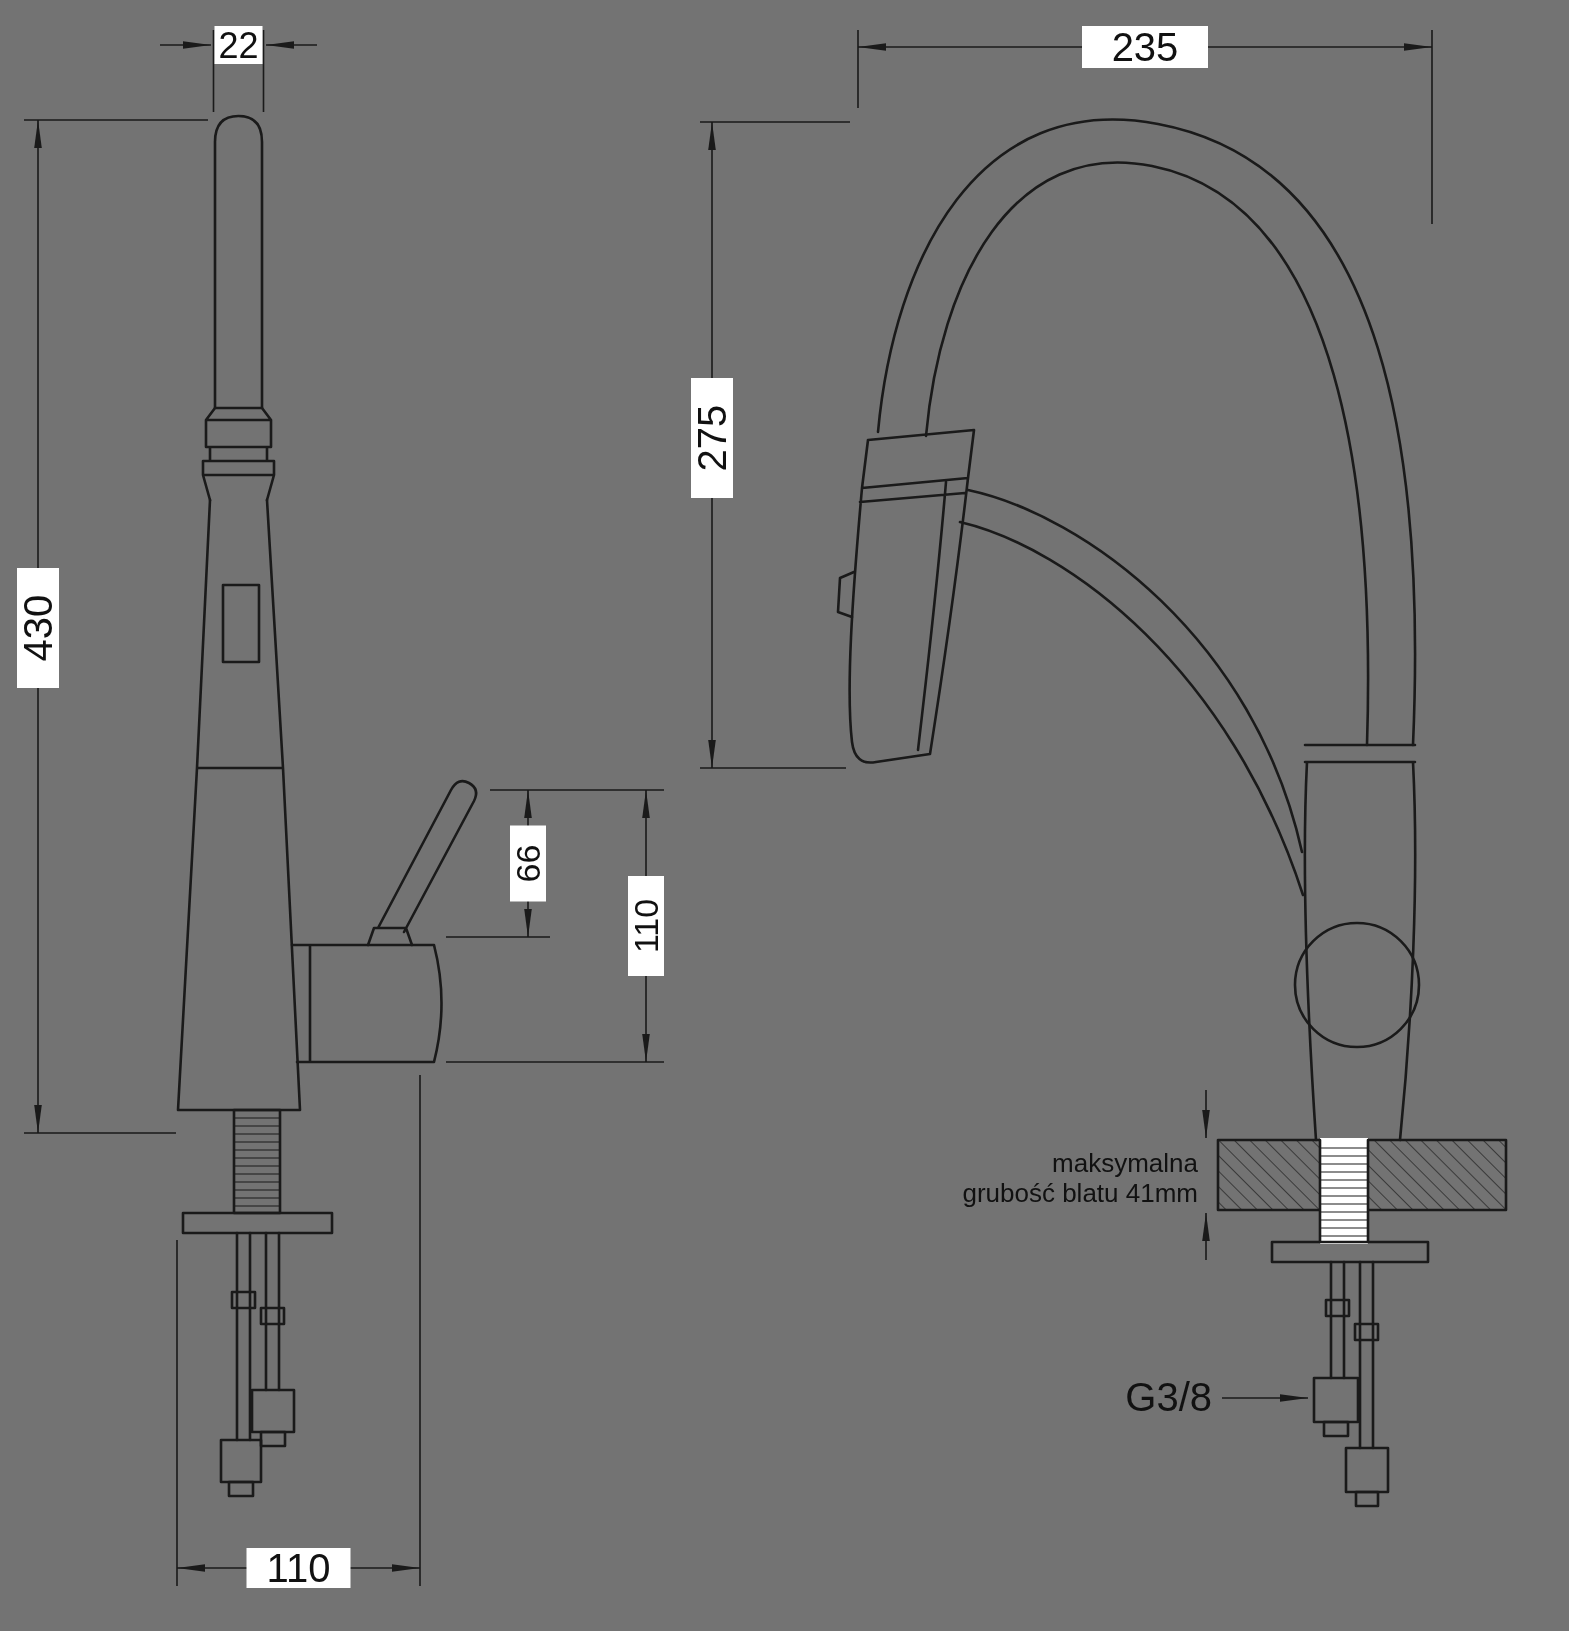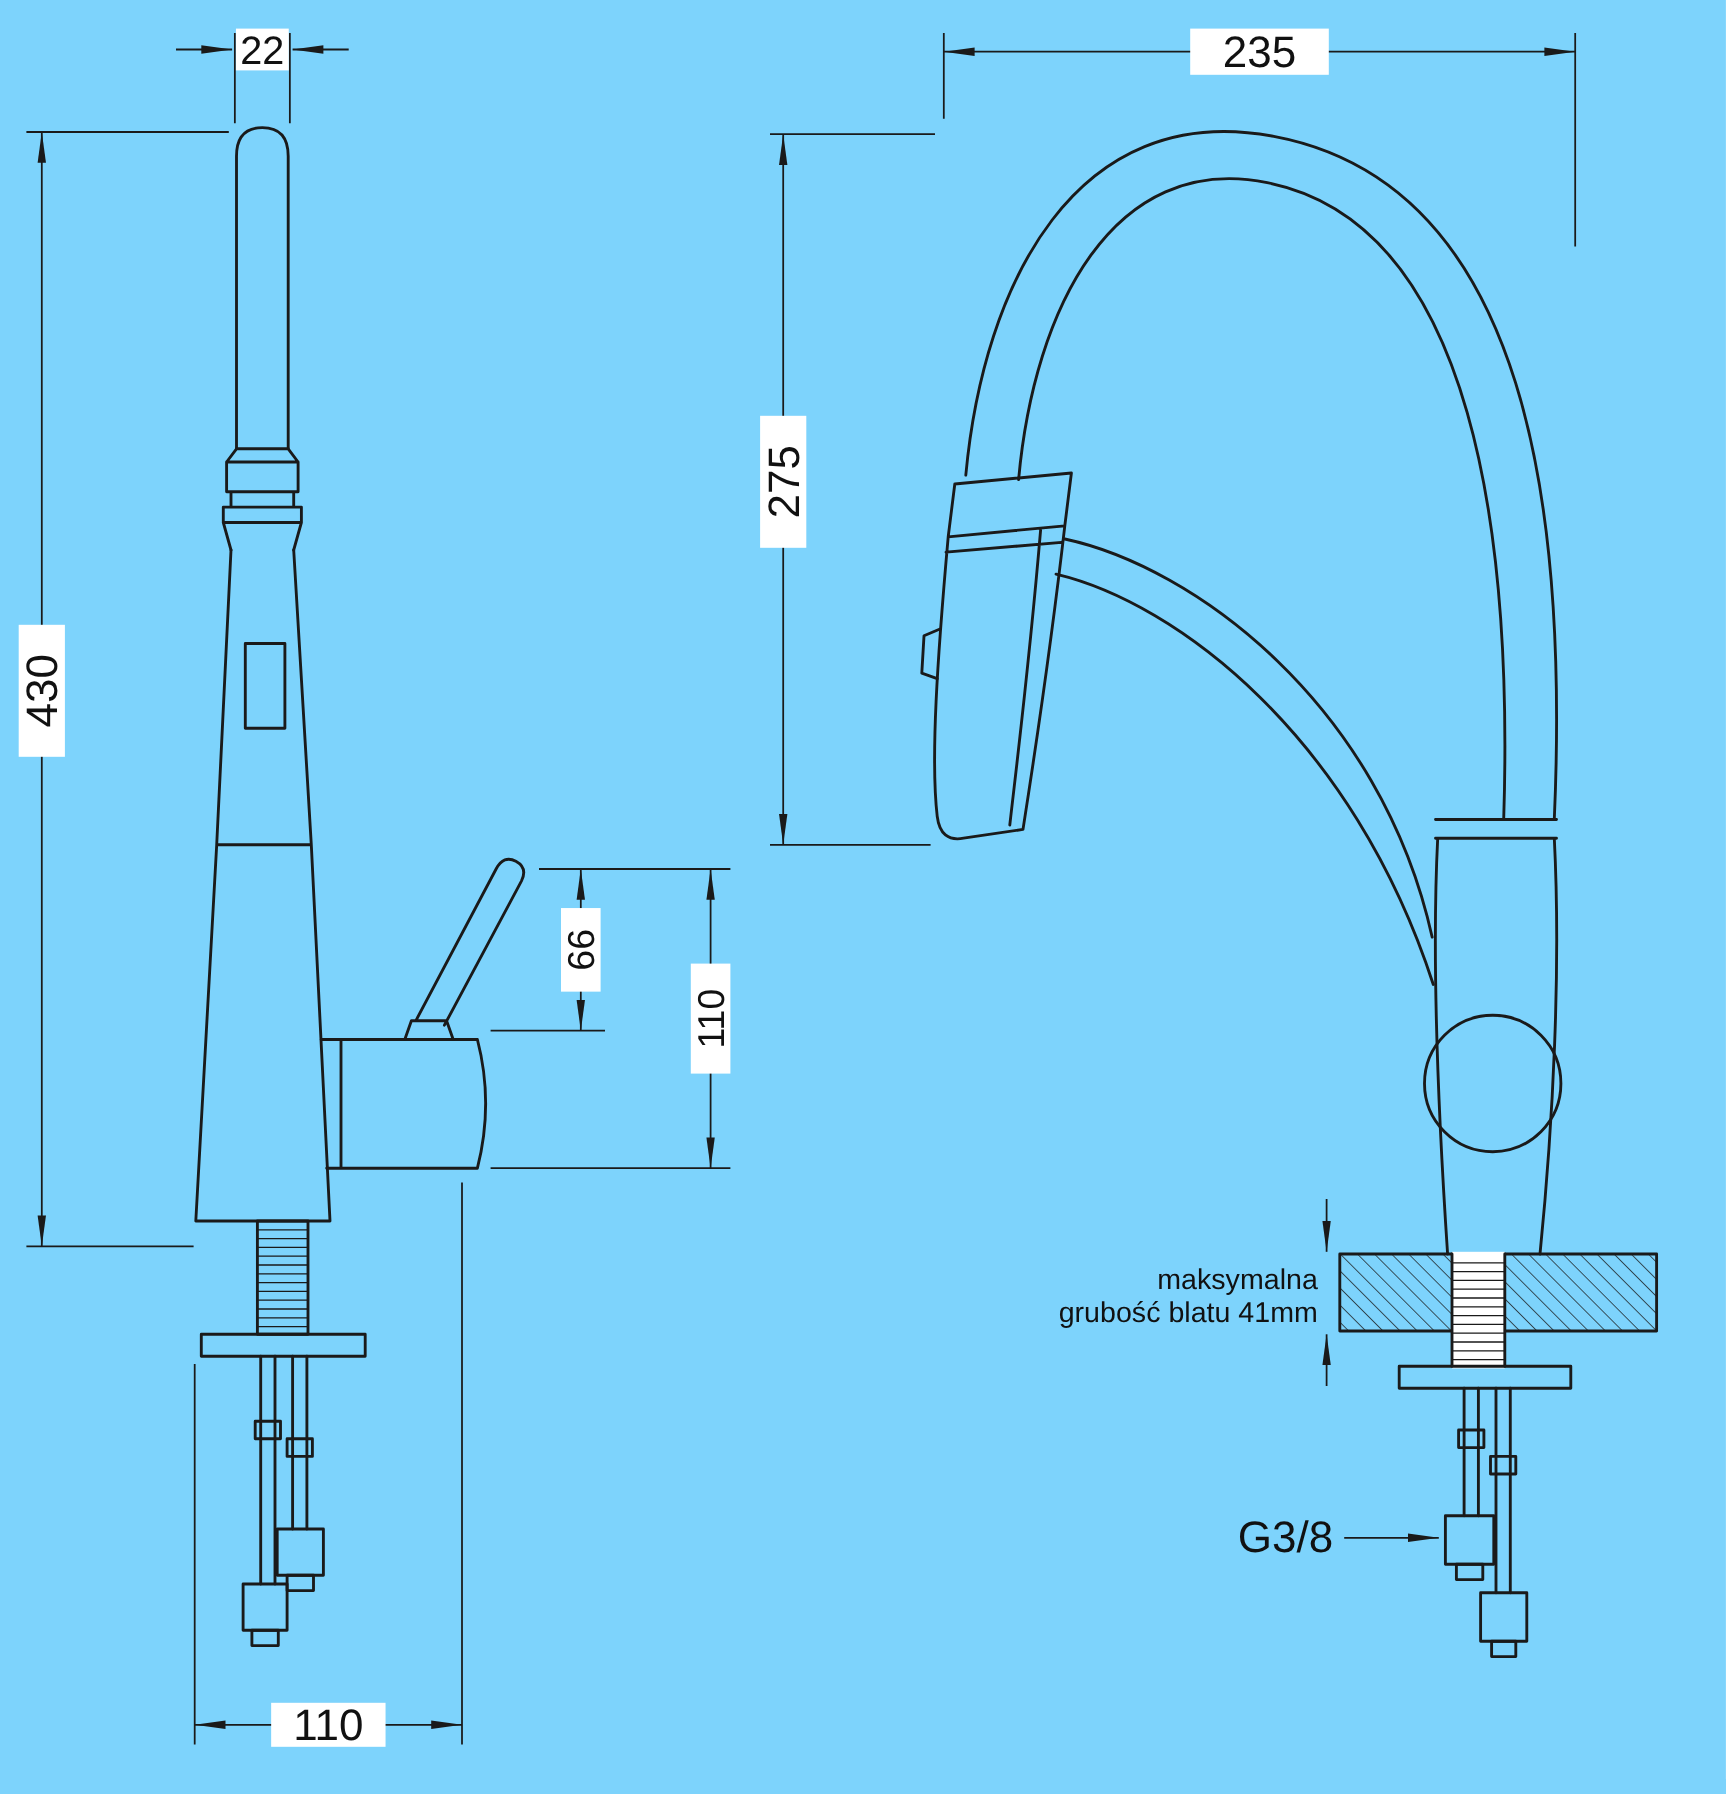--- a/index.html
+++ b/index.html
@@ -1,16 +1,16 @@
 <!DOCTYPE html>
 <html><head>
 <meta charset="utf-8">
 <style>
   html,body{margin:0;padding:0;background:#ffffff;}
-  .stage{width:1569px;height:1631px;position:relative;background:#7dd3fc;overflow:hidden;}
+  .stage{width:1569px;height:1631px;position:relative;background:#737373;overflow:hidden;}
   svg{display:block;}
   .o{fill:none;stroke:#1a1a1a;stroke-width:2.6;stroke-linejoin:round;stroke-linecap:round;}
   .d{fill:none;stroke:#1a1a1a;stroke-width:1.6;}
   .t{fill:none;stroke:#1a1a1a;stroke-width:1.2;}
   text{font-family:"Liberation Sans", sans-serif;fill:#111111;}
   .dt{font-size:40px;}
   .dt2{font-size:36px;}
   .dt3{font-size:34px;}
   .nt{font-size:26px;}
 </style>

